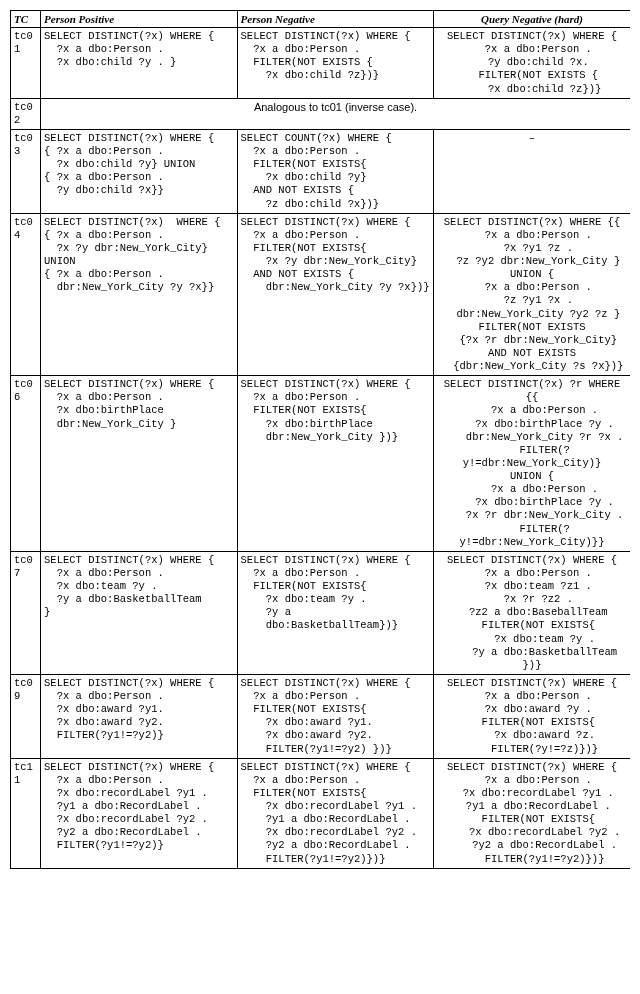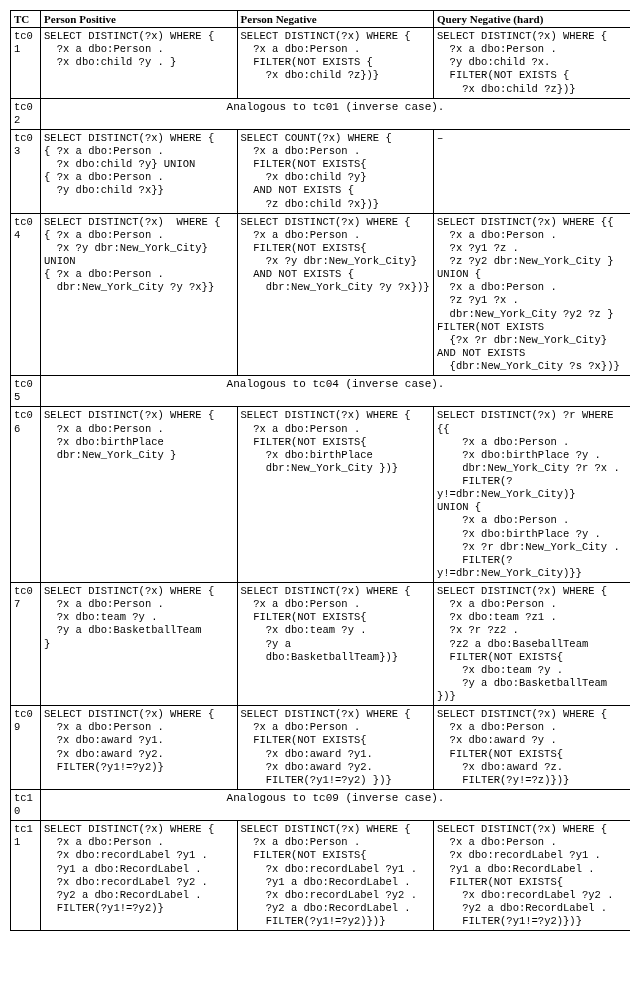--- a/index.html
+++ b/index.html
@@ -20,42 +20,44 @@
   th, td {
     border-top: 1px solid #000;
     border-bottom: 1px solid #000;
     border-left: 1px solid #000;
     padding: 2px 3px;
     vertical-align: top;
     font-size: 11px;
   }
   td:last-child, th:last-child {
     border-right: none;
+    text-align: center;
   }
   th {
     font-weight: bold;
     text-align: left;
+    font-style: italic;
   }
   .tc-col {
     width: 30px;
   }
   .q-col {
     width: 196px;
   }
   .code {
     font-family: "Courier New", Courier, monospace;
     font-size: 10.5px;
     white-space: pre-wrap;
     word-break: break-word;
     line-height: 1.25;
     margin-top: 23px;
   }
   .analog {
     text-align: center;
-    font-family: Liberation Mono, monospace;
+    font-family: Liberation Sans, sans-serif;
     font-size: 11px;
     margin-top: 40px;
   }
   tr.toprow th {
     border-top: 1.5px solid #000;
   }
   tr.botrow td {
     border-bottom: 1.5px solid #000;
   }
 </style>
@@ -137,24 +139,20 @@
 UNION {
   ?x a dbo:Person .
   ?z ?y1 ?x .
   dbr:New_York_City ?y2 ?z }
 FILTER(NOT EXISTS
   {?x ?r dbr:New_York_City}
 AND NOT EXISTS
   {dbr:New_York_City ?s ?x})}</td>
     </tr>
 
-    <tr>
-      <td class="code">tc05</td>
-      <td class="analog" colspan="3">Analogous to tc04 (inverse case).</td>
-    </tr>
 
     <tr>
       <td class="code">tc06</td>
       <td class="code">SELECT DISTINCT(?x) WHERE {
   ?x a dbo:Person .
   ?x dbo:birthPlace
   dbr:New_York_City }</td>
       <td class="code">SELECT DISTINCT(?x) WHERE {
   ?x a dbo:Person .
   FILTER(NOT EXISTS{
@@ -210,24 +208,20 @@
     ?x dbo:award ?y2.
     FILTER(?y1!=?y2) })}</td>
       <td class="code">SELECT DISTINCT(?x) WHERE {
   ?x a dbo:Person .
   ?x dbo:award ?y .
   FILTER(NOT EXISTS{
     ?x dbo:award ?z.
     FILTER(?y!=?z)})}</td>
     </tr>
 
-    <tr>
-      <td class="code">tc10</td>
-      <td class="analog" colspan="3">Analogous to tc09 (inverse case).</td>
-    </tr>
 
     <tr>
       <td class="code">tc11</td>
       <td class="code">SELECT DISTINCT(?x) WHERE {
   ?x a dbo:Person .
   ?x dbo:recordLabel ?y1 .
   ?y1 a dbo:RecordLabel .
   ?x dbo:recordLabel ?y2 .
   ?y2 a dbo:RecordLabel .
   FILTER(?y1!=?y2)}</td>

